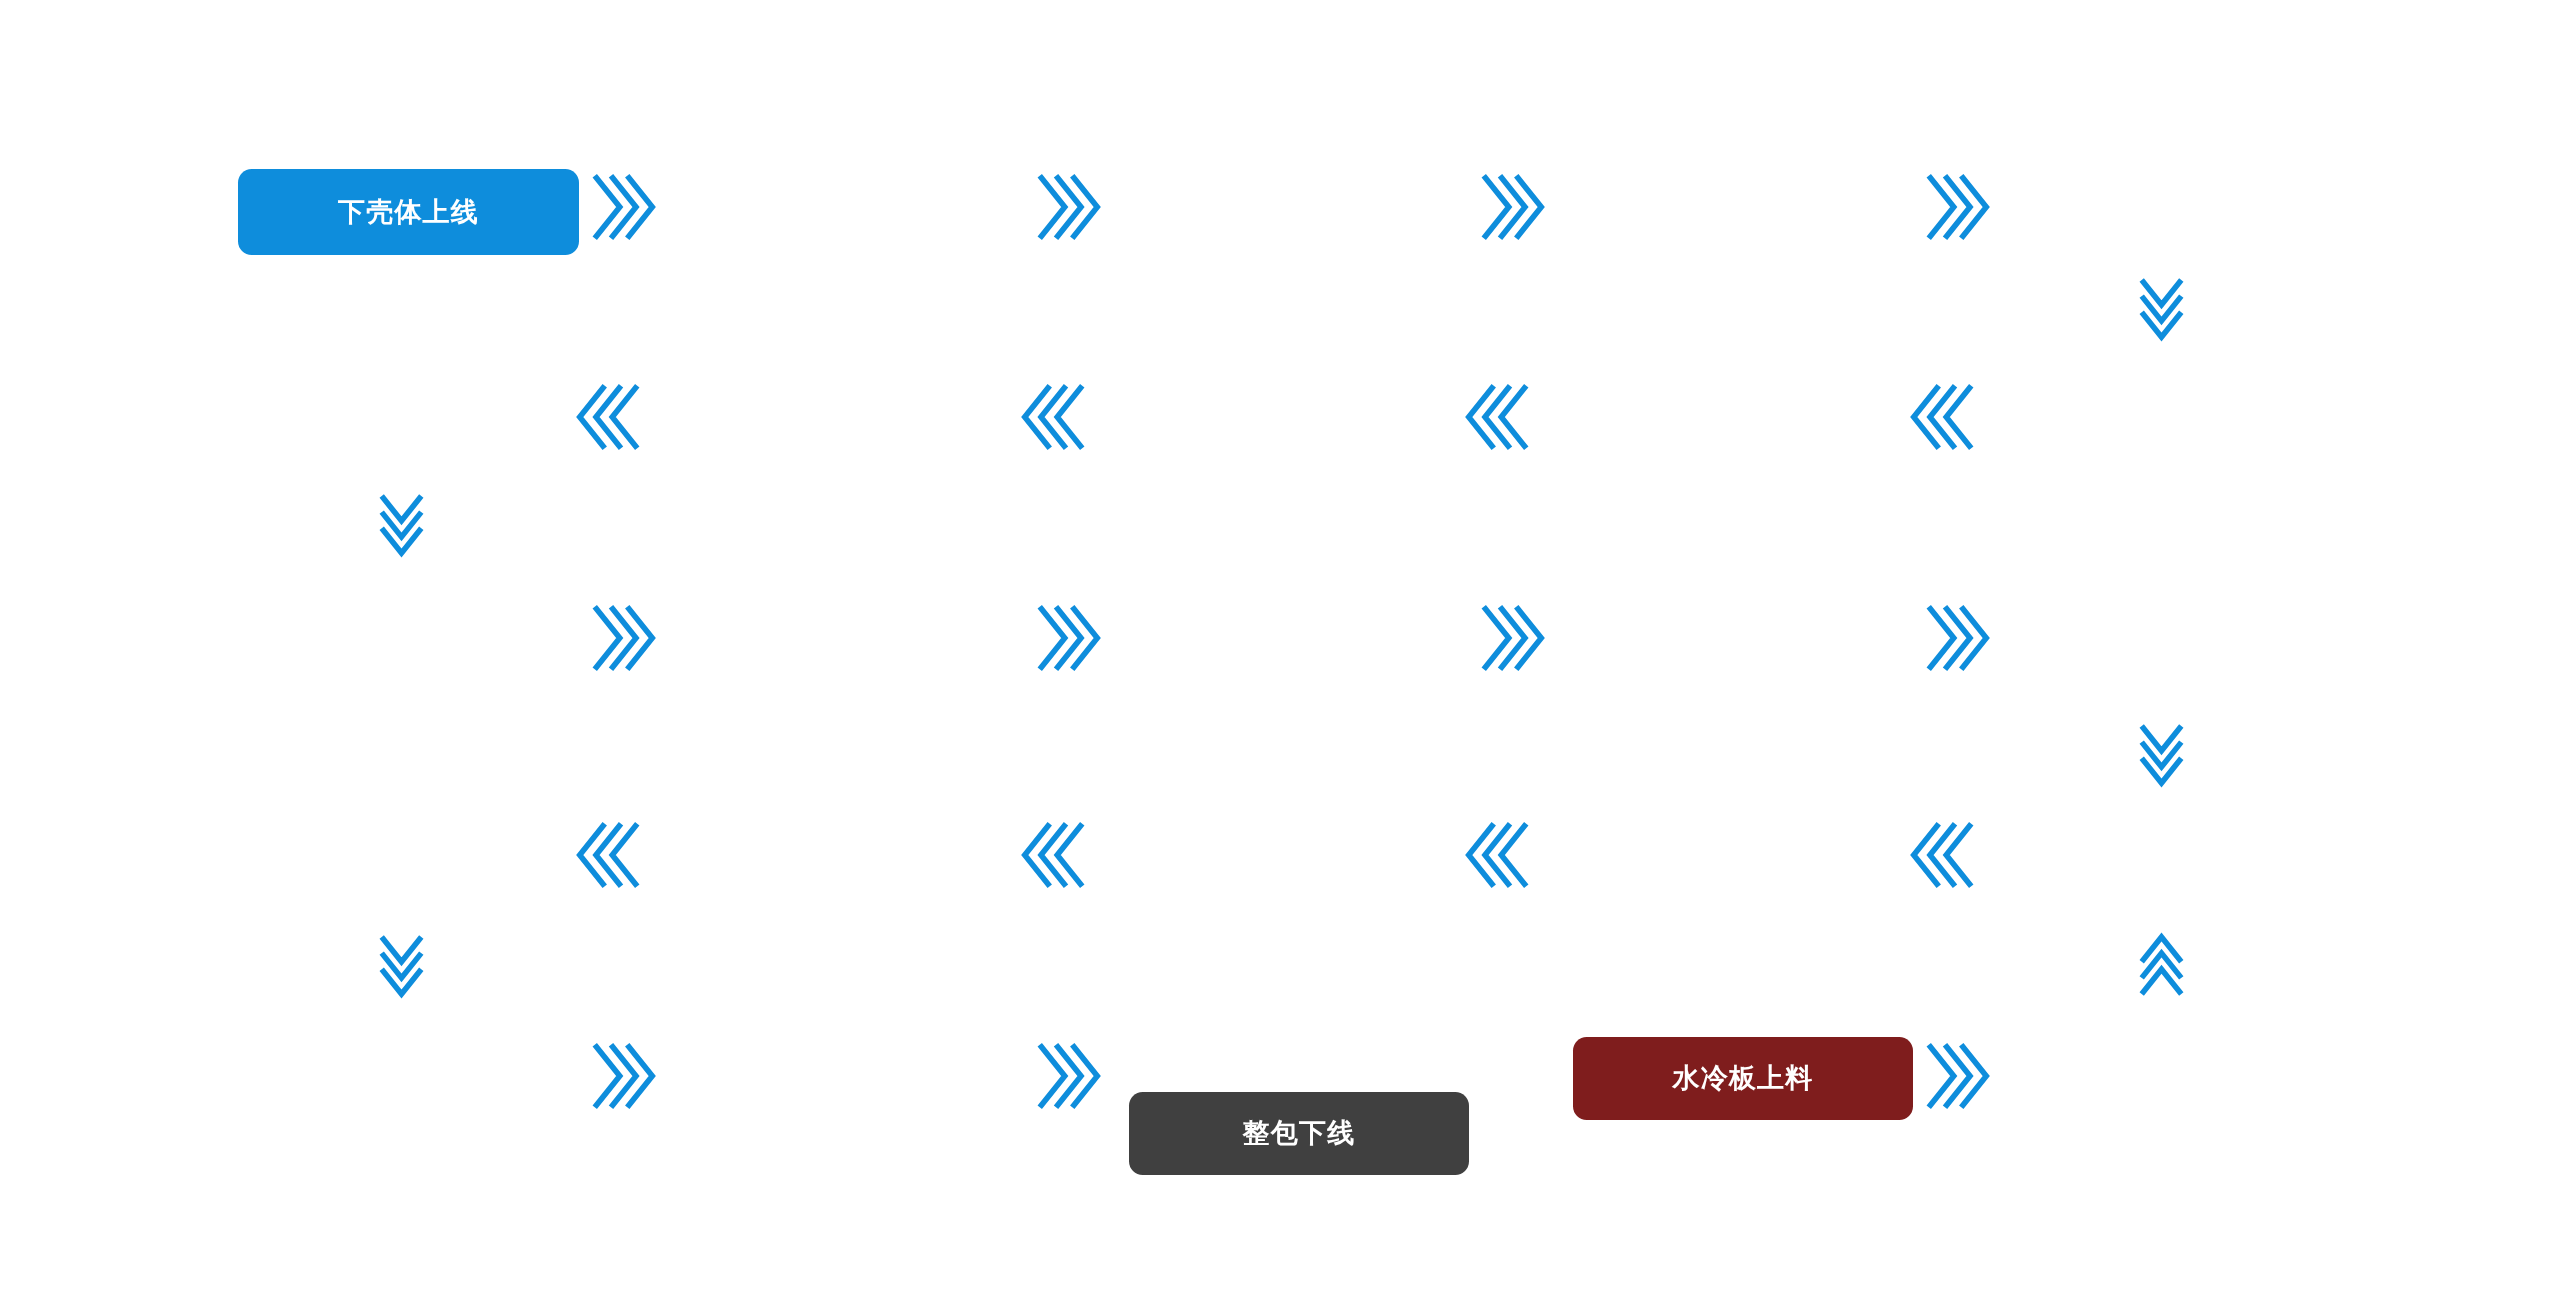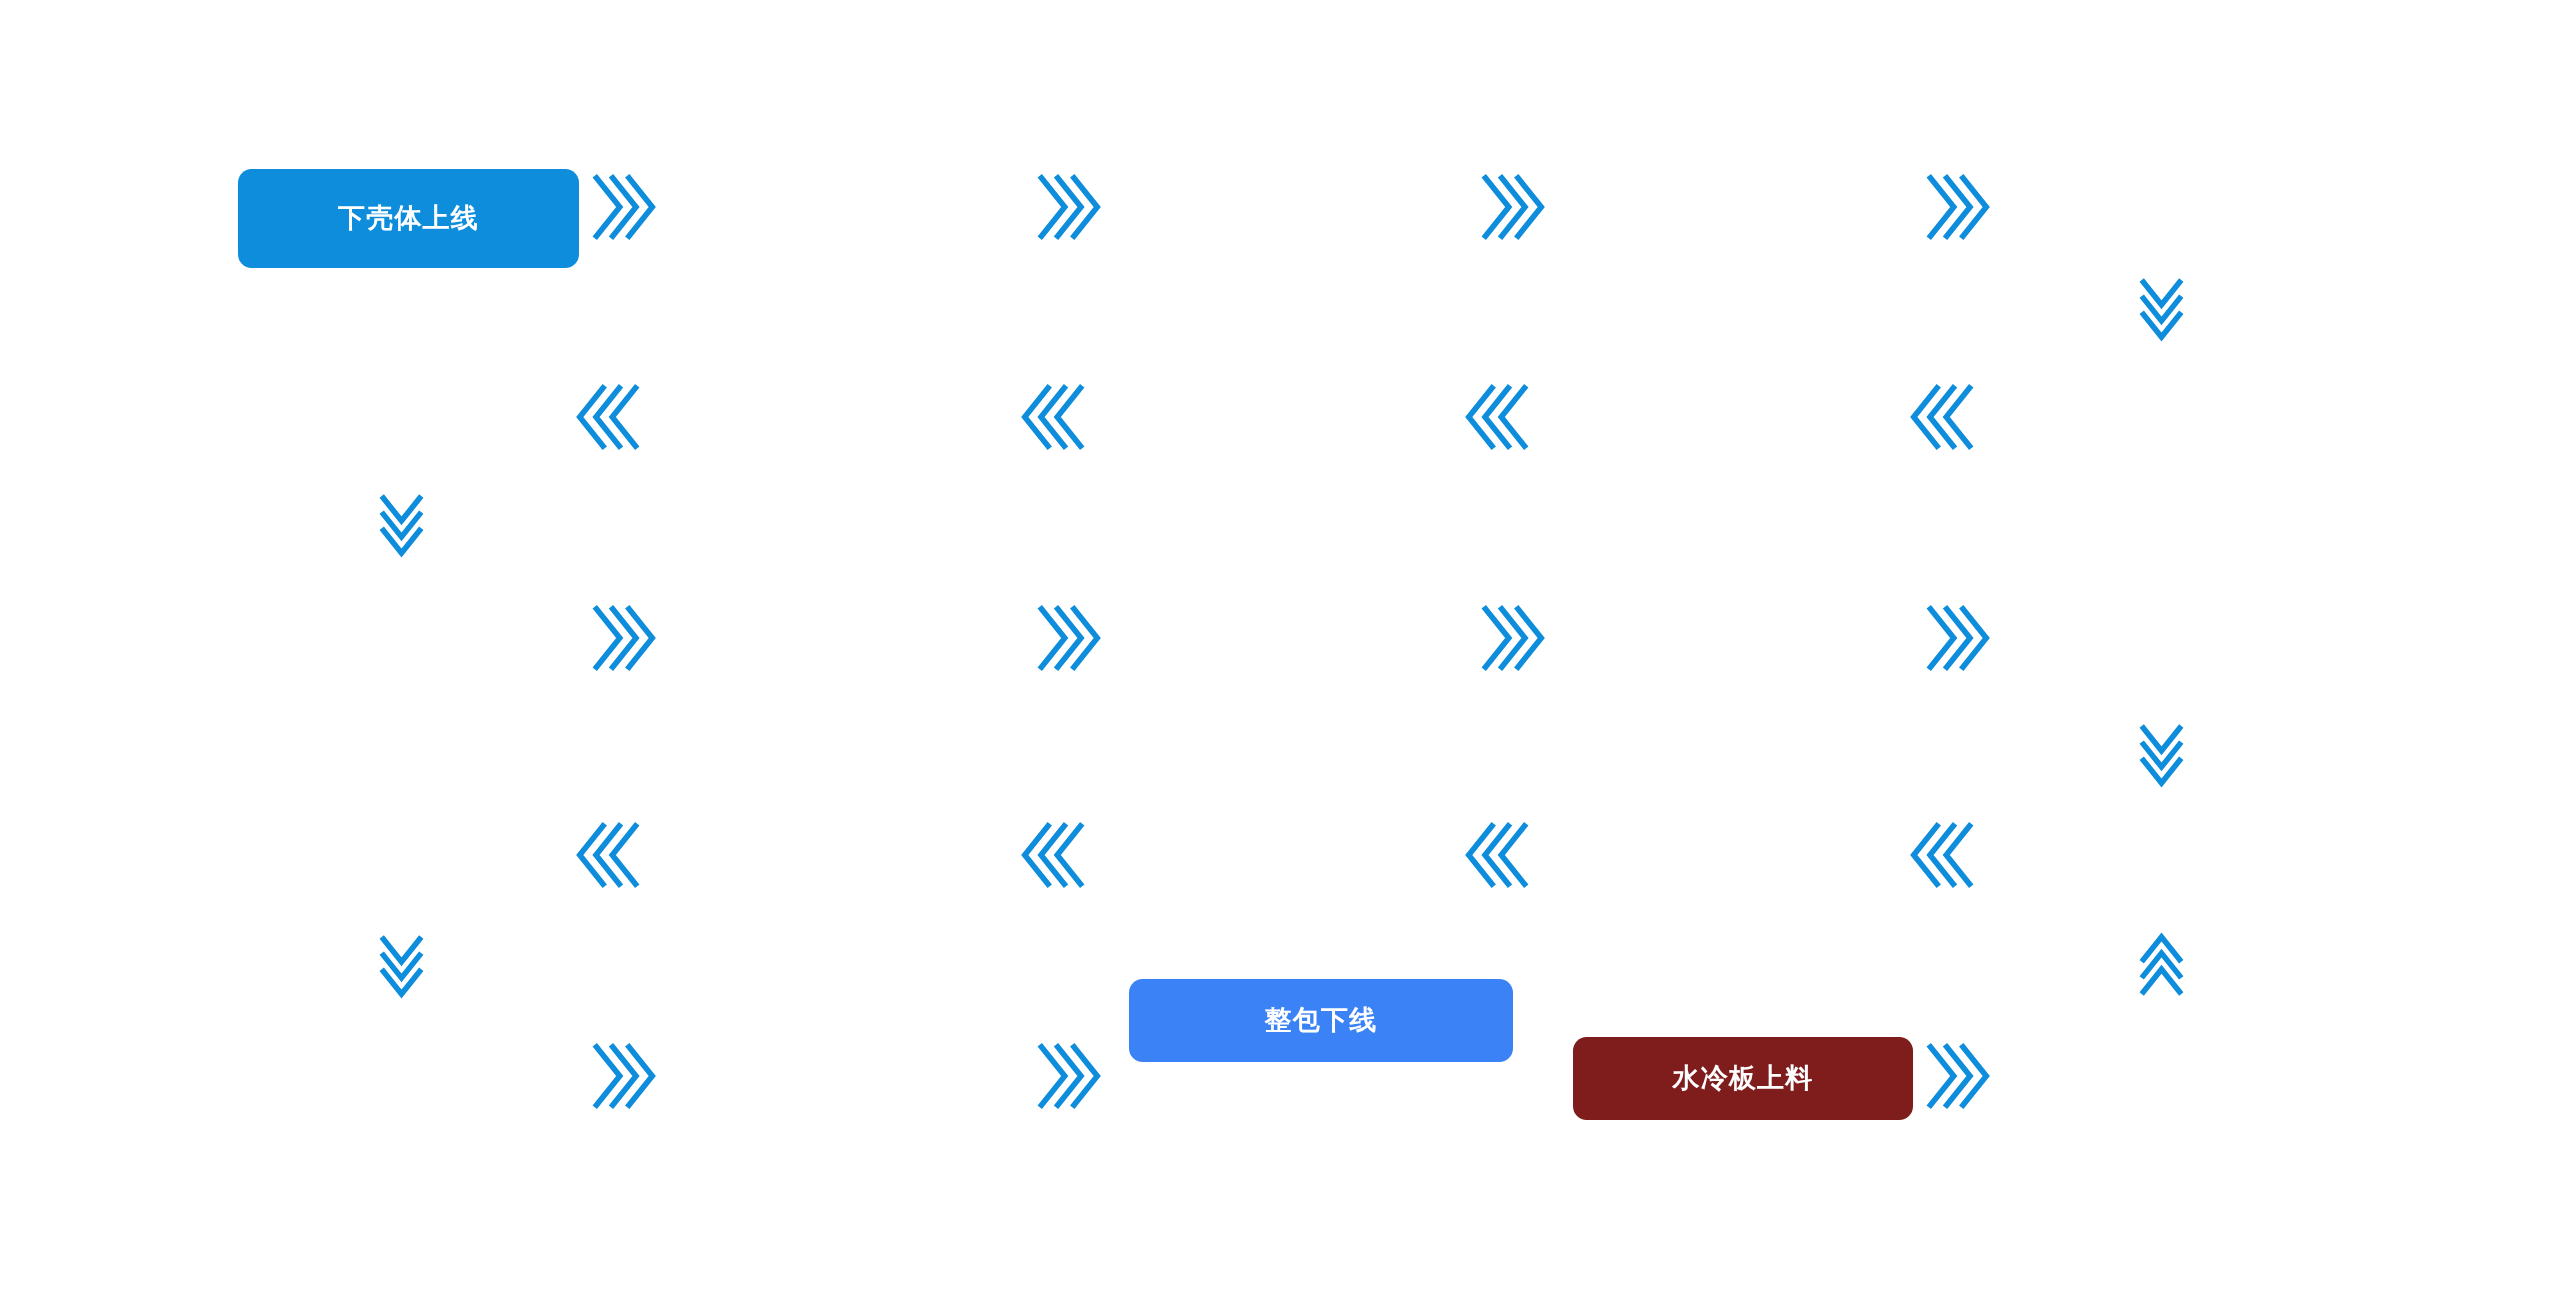--- a/index.html
+++ b/index.html
@@ -217,17 +217,17 @@
         <path d="M58,6 L98,56 L58,106" stroke="#0e8ddc"></path>
       </svg>
     </div>
     <div class="arrow" style="left: 1925px; top: 1041px; width: 50px; height: 70px;">
       <svg viewBox="0 0 80 112">
         <path d="M6,6 L46,56 L6,106" stroke="#0e8ddc"></path>
         <path d="M32,6 L72,56 L32,106" stroke="#0e8ddc"></path>
         <path d="M58,6 L98,56 L58,106" stroke="#0e8ddc"></path>
       </svg>
     </div>
-    <div class="node" style="left: 238px; top: 169px; width: 341px; height: 99px; background: rgb(14, 141, 220); color: rgb(255, 255, 255);">下壳体上线</div>
-    <div class="node" style="left: 1129px; top: 979px; width: 384px; height: 83px; background: #3b82f6; color: rgb(255, 255, 255);">整包下线</div>
+    <div class="node" style="left: 238px; top: 169px; width: 341px; height: 86px; background: rgb(14, 141, 220); color: rgb(255, 255, 255);">下壳体上线</div>
+    <div class="node" style="left: 1129px; top: 1092px; width: 340px; height: 83px; background: #404040; color: rgb(255, 255, 255);">整包下线</div>
     <div class="node" style="left: 1573px; top: 1037px; width: 340px; height: 83px; background: #7f1d1d; color: rgb(255, 255, 255);">水冷板上料</div>
   </div>
 
 
 </body></html>

